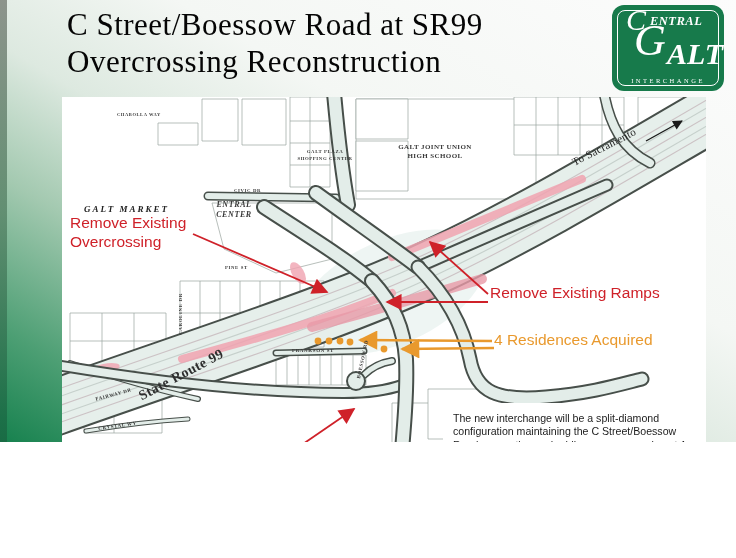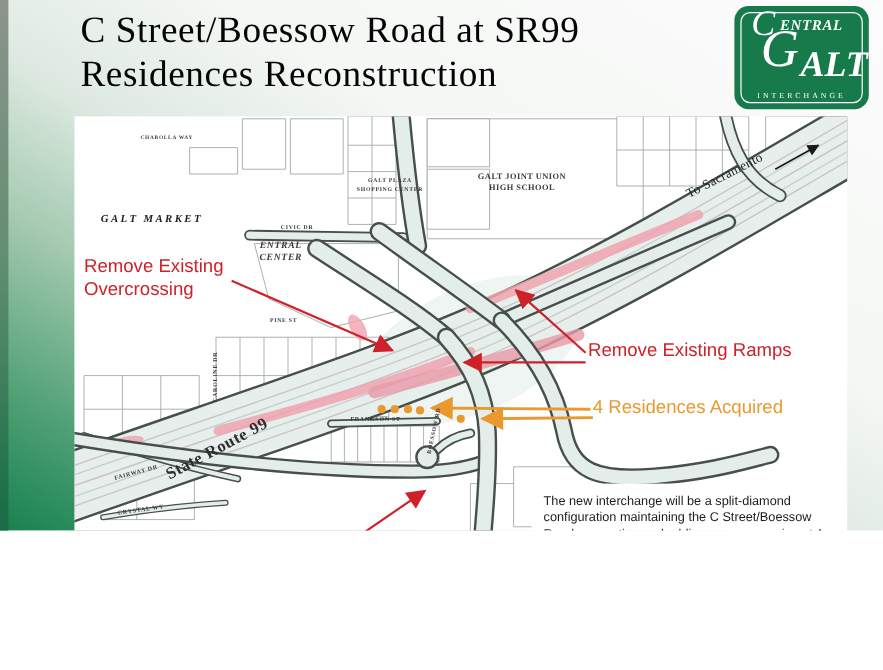--- a/index.html
+++ b/index.html
@@ -17,41 +17,41 @@
   .logo .c{position:absolute;left:14px;top:-2px;font-size:30px;font-style:italic;}
   .logo .entral{position:absolute;left:38px;top:9px;font-size:12.5px;font-weight:bold;font-style:italic;letter-spacing:.5px;text-align:right;}
   .logo .g{position:absolute;left:22px;top:10px;font-size:44px;font-style:italic;}
   .logo .alt{position:absolute;left:55px;top:32px;font-size:30px;font-weight:bold;font-style:italic;}
   .logo .inter{position:absolute;left:0;bottom:7px;width:100%;text-align:center;font-size:6.5px;letter-spacing:2.5px;}
   
   .map{position:absolute;left:62px;top:97px;width:644px;height:425px;background:#fff;}
   .map svg{position:absolute;left:0;top:0;}
   .ml{position:absolute;color:#3a3a3a;font-family:"Liberation Serif",serif;font-weight:bold;
     font-size:5px;letter-spacing:.6px;white-space:nowrap;transform-origin:0 0;}
-  .ml.big{font-size:9px;font-style:italic;letter-spacing:2px;color:#222;}
+  .ml.big{font-size:9px;font-style:italic;letter-spacing:2px;color:#222;margin-top:27px;}
   .ml.med{font-size:7px;text-align:center;letter-spacing:.4px;line-height:1.3;}
   .ml.civic{font-size:8px;font-style:italic;text-align:center;line-height:1.25;}
   .ml.route{font-size:14px;font-weight:600;letter-spacing:.5px;color:#2e2e2e;}
   .ml.sacto{font-size:11px;font-weight:400;letter-spacing:.3px;color:#222;}
   .ann{position:absolute;font-size:15.5px;line-height:1.2;white-space:nowrap;transform-origin:0 0;}
   .ann.red{color:#cf2129;}
   .ann.orange{color:#e9992d;}
   .ann.big{font-size:16px;}
   
   .desc{position:absolute;left:443px;top:403px;width:259px;background:#fff;box-sizing:border-box;
     padding:9px 9px 24px 10px;font-size:10.6px;line-height:1.27;color:#1c1c1c;}
   .swoosh{position:absolute;left:692px;top:504px;}
 </style>
 </head>
 <body>
 
 <div class="slide">
   <div class="left-bar"></div>
 
-  <h1 class="title"><span>C Street/Boessow Road at SR99</span><br><span>Residences Reconstruction</span></h1>
+  <h1 class="title"><span>C Street/Boessow Road at SR99</span><br><span>Overcrossing Reconstruction</span></h1>
 
   <div class="logo">
     <div class="inner"></div>
     <span class="c">C</span>
     <span class="entral">ENTRAL</span>
     <span class="g">G</span>
     <span class="alt">ALT</span>
     <span class="inter">INTERCHANGE</span>
   </div>
 

